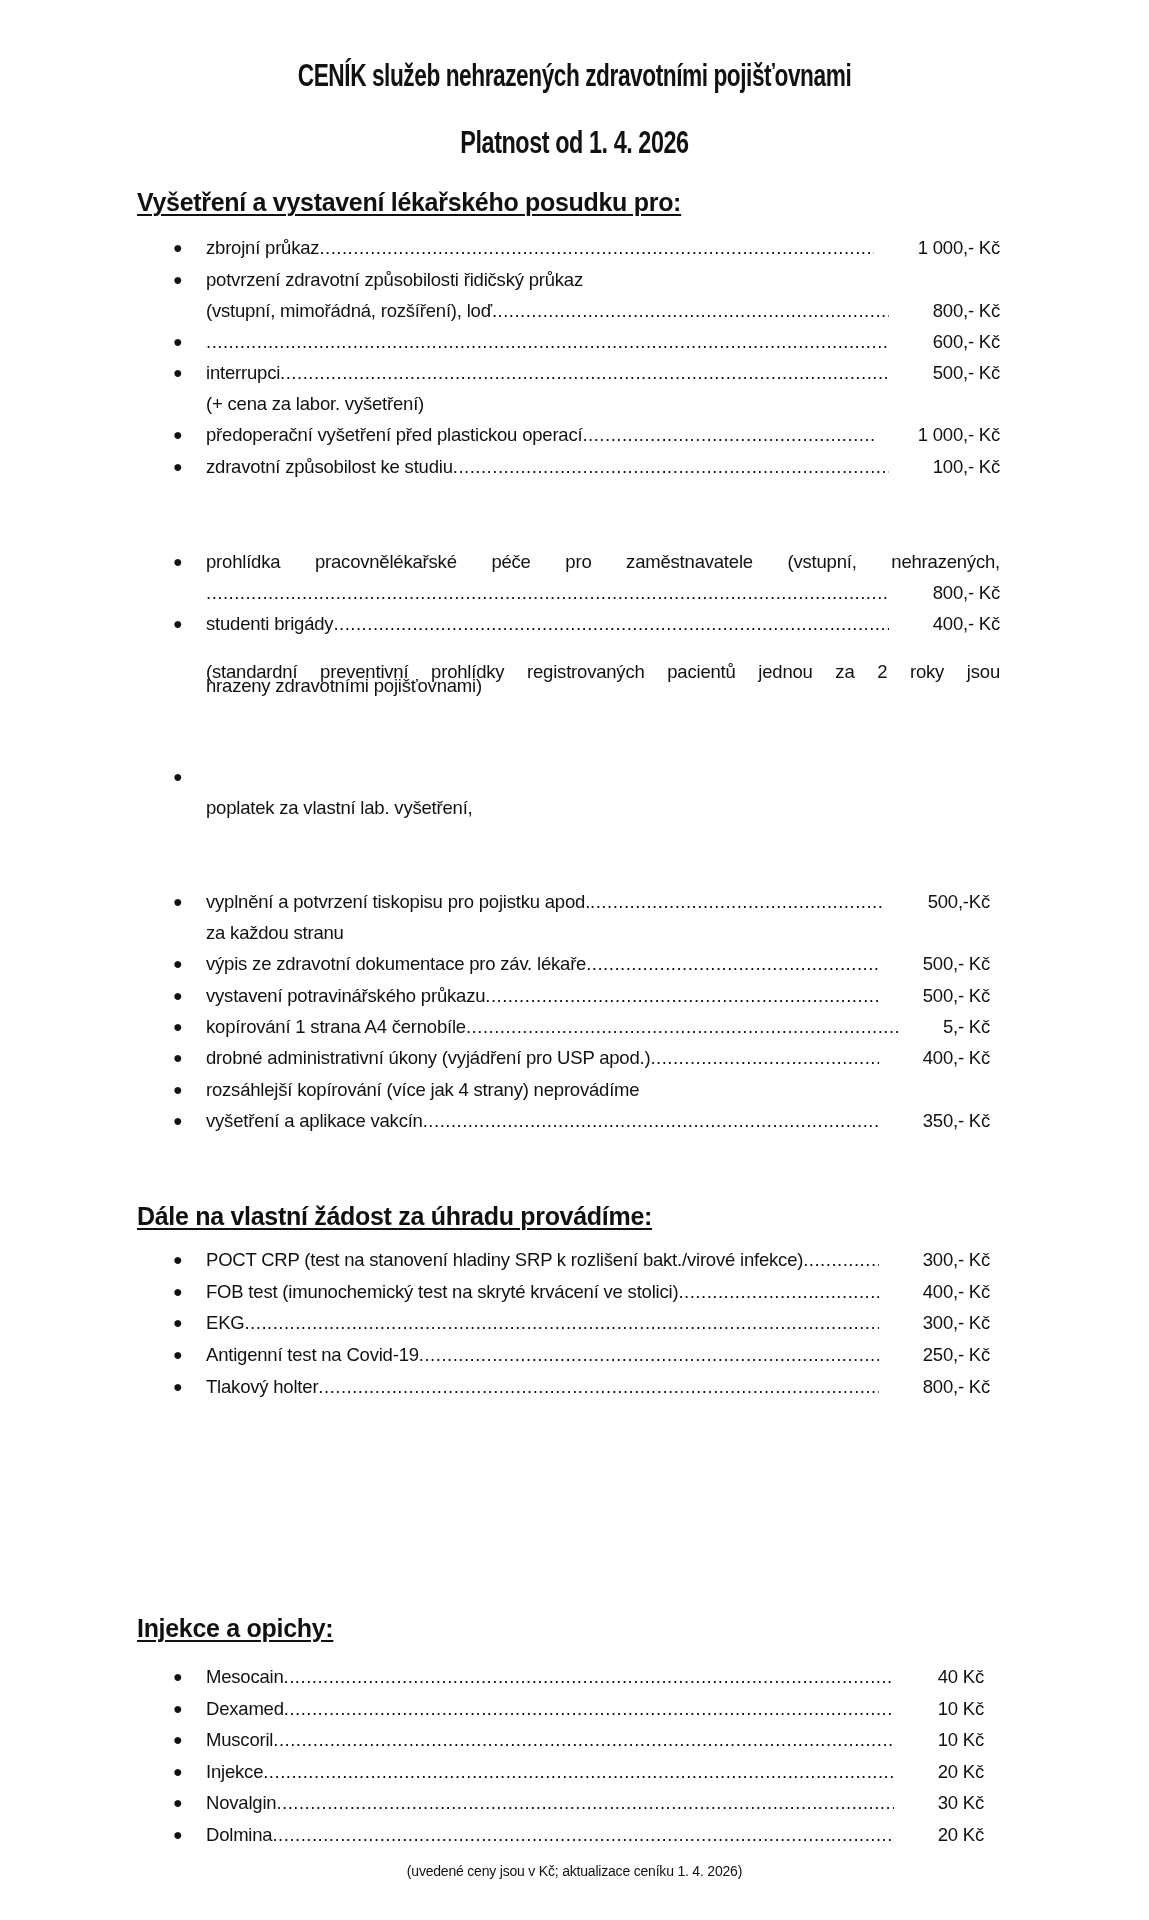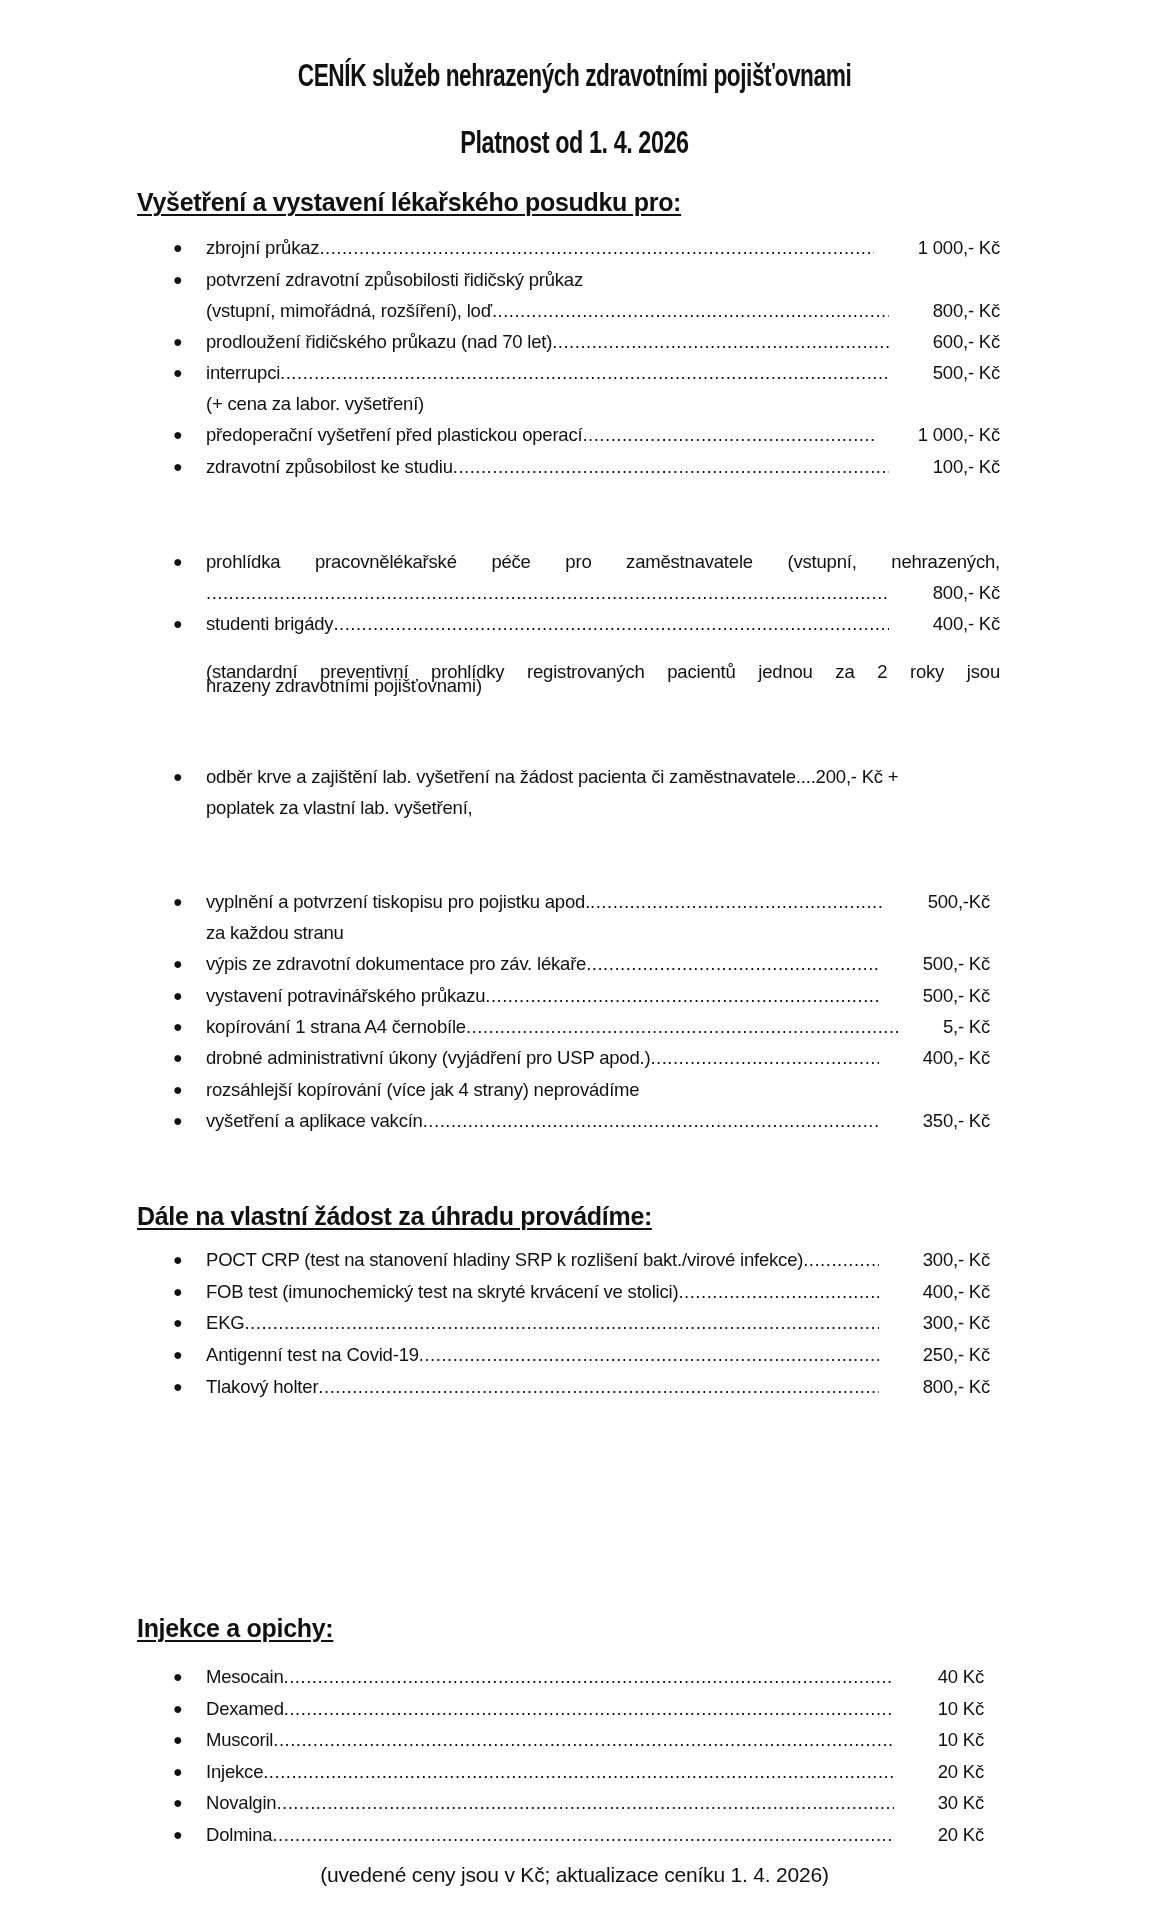--- a/index.html
+++ b/index.html
@@ -15,21 +15,21 @@
   .row { position: absolute; left: 206px; height: 30px; line-height: 30px; font-size: 18.5px;
          display: flex; align-items: baseline; white-space: nowrap; letter-spacing: -0.2px; }
   .row .bullet { position: absolute; left: -33px; top: 0; font-size: 16px; }
   .row .label { flex: 0 0 auto; }
   .row .leader { flex: 1 1 auto; overflow: hidden; white-space: nowrap; letter-spacing: 0.5px; }
   .row .leader::after { content: "......................................................................................................................................................................................................................................"; }
   .row .price { flex: 0 0 auto; margin-left: 44px; }
   .cont { position: absolute; left: 206px; height: 30px; line-height: 30px; font-size: 18.5px; white-space: nowrap; letter-spacing: -0.2px; }
   .just { position: absolute; left: 206px; width: 794px; font-size: 18.5px; line-height: 31.5px; text-align: justify; text-align-last: justify; letter-spacing: -0.2px; }
   .just .bullet { position: absolute; left: -33px; top: 0; font-size: 16px; }
-  .footer { position: absolute; left: 0; width: 1149px; top: 1863px; text-align: center; font-size: 21px; letter-spacing: -0.2px; }
+  .footer { position: absolute; left: 0; width: 1149px; top: 1863px; text-align: center; font-size: 14px; letter-spacing: -0.2px; }
 </style>
 </head>
 <body>
 
 <div class="title t1" style="transform-origin: center center; transform: scaleX(0.731);">CENÍK služeb nehrazených zdravotními pojišťovnami</div>
 <div class="title t2" style="transform-origin: center center; transform: scaleX(0.731);">Platnost od 1. 4. 2026</div>
 
 <div class="heading" style="top:188px">Vyšetření a vystavení lékařského posudku pro:</div>
 
 <div class="row" style="top:233px; width:794px">
@@ -44,21 +44,20 @@
   <span>potvrzení zdravotní způsobilosti řidičský průkaz</span>
 </div>
 <div class="row" style="top:296px; width:794px">
   <span class="label">(vstupní, mimořádná, rozšíření), loď</span>
   <span class="leader"></span>
   <span class="price">800,- Kč</span>
 </div>
 
 <div class="row" style="top:327px; width:794px">
   <span class="bullet">●</span>
-  <span class="label">prodloužení řidičského průkazu (nad 70 let) </span>
   <span class="leader"></span>
   <span class="price">600,- Kč</span>
 </div>
 
 <div class="row" style="top:358px; width:794px">
   <span class="bullet">●</span>
   <span class="label">interrupci</span>
   <span class="leader"></span>
   <span class="price">500,- Kč</span>
 </div>
@@ -91,21 +90,20 @@
   <span class="bullet">●</span>
   <span class="label">studenti brigády </span>
   <span class="leader"></span>
   <span class="price">400,- Kč</span>
 </div>
 <div class="just" style="top:656px">(standardní preventivní prohlídky registrovaných pacientů jednou za 2 roky jsou</div>
 <div class="cont" style="top:671px">hrazeny zdravotními pojišťovnami)</div>
 
 <div class="cont" style="top:762px">
   <span style="position:absolute;left:-33px;font-size:16px">●</span>
-  <span>odběr krve a zajištění lab. vyšetření na žádost pacienta či zaměstnavatele....200,- Kč +</span>
 </div>
 <div class="cont" style="top:793px">poplatek za vlastní lab. vyšetření,</div>
 
 <div class="row" style="top:887px; width:784px">
   <span class="bullet">●</span>
   <span class="label">vyplnění a potvrzení tiskopisu pro pojistku apod. </span>
   <span class="leader"></span>
   <span class="price">500,-Kč</span>
 </div>
 <div class="cont" style="top:918px">za každou stranu</div>

